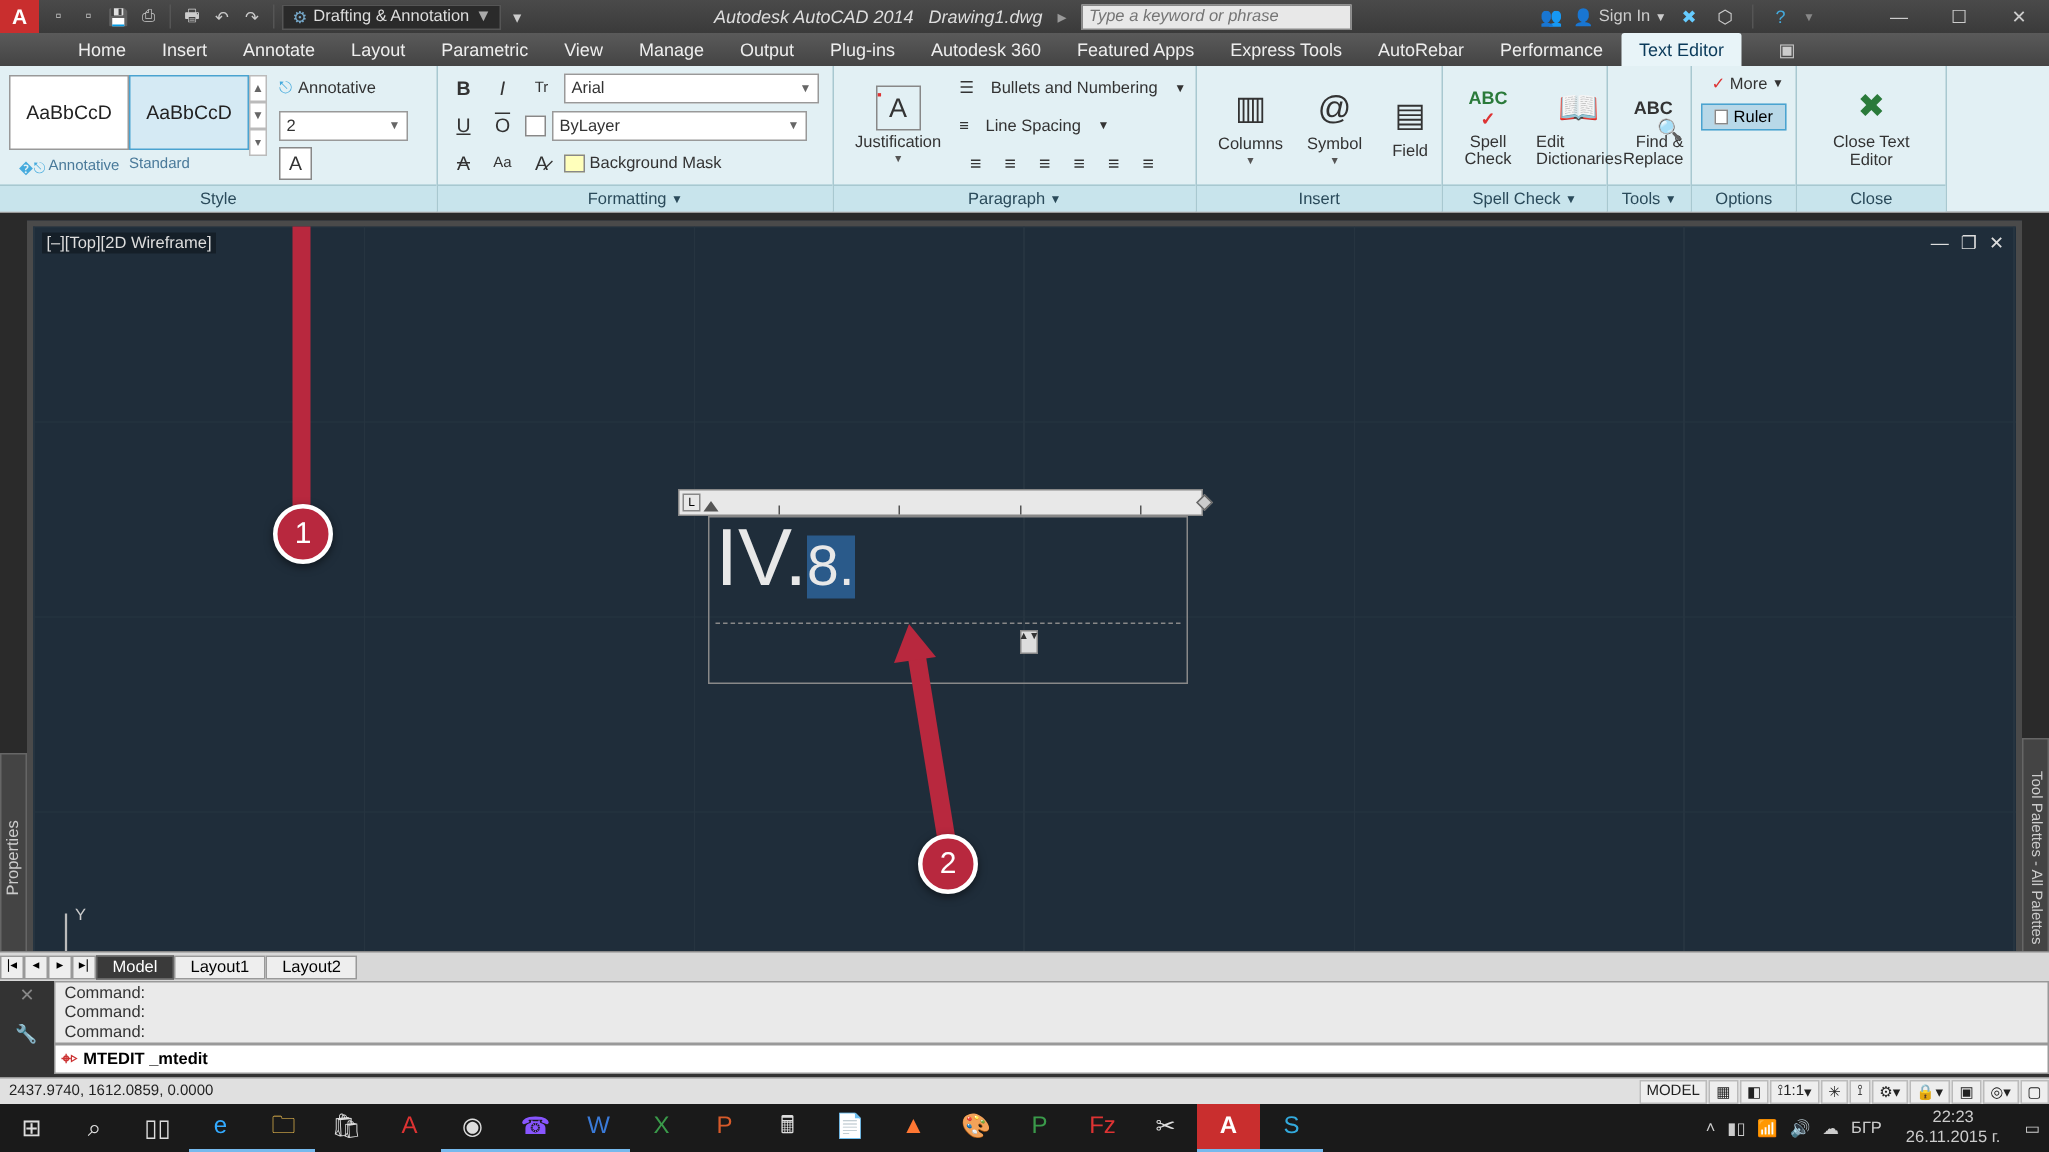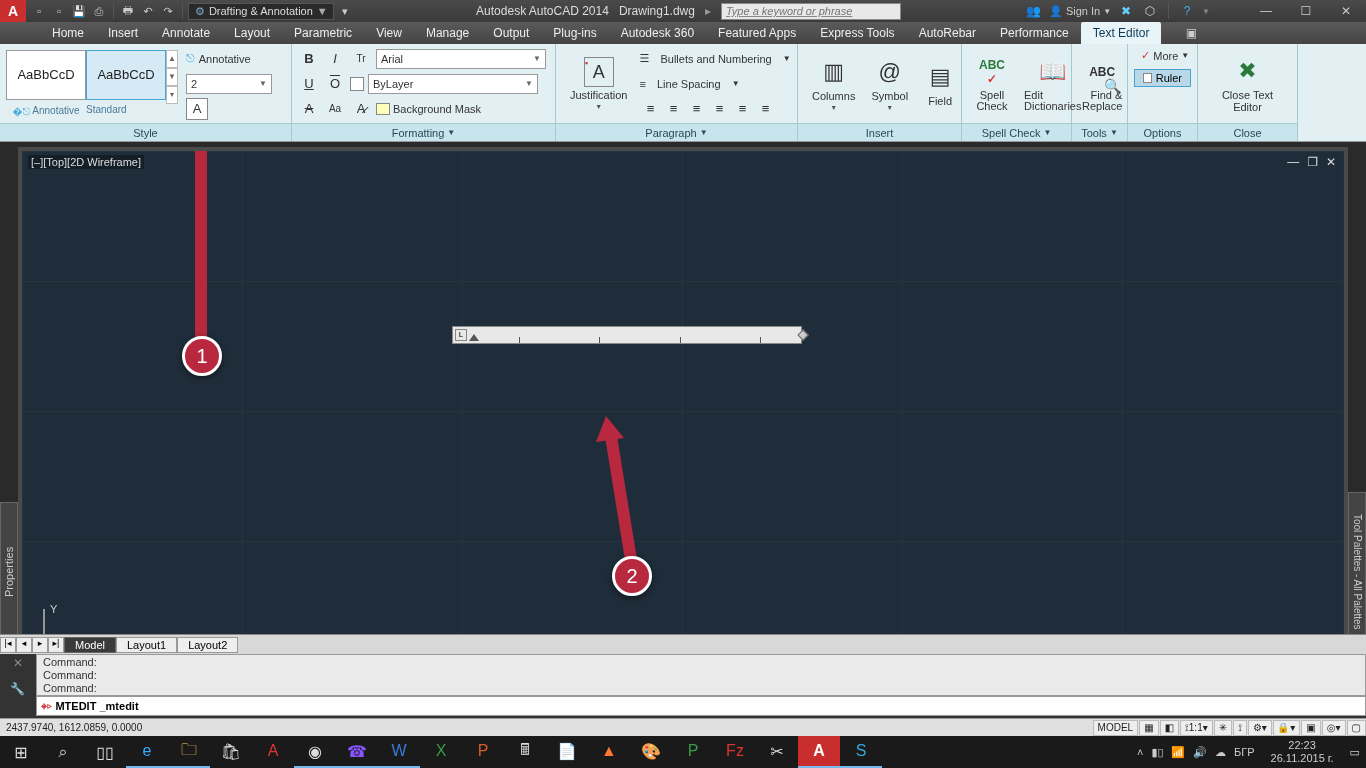--- a/index.html
+++ b/index.html
@@ -8,22 +8,22 @@
 
 .titlebar { height:22px; background:linear-gradient(#4a4a4a,#3a3a3a); display:flex; align-items:center; color:#ddd; }
 .titlebar .logo { width:26px; height:22px; background:#c92e2e; display:flex; align-items:center; justify-content:center; color:#fff; font-weight:bold; font-size:14px; }
 .titlebar .qat { display:flex; gap:2px; padding:0 4px; align-items:center; }
 .titlebar .qat-icon { width:18px; height:18px; display:flex; align-items:center; justify-content:center; color:#ccc; font-size:11px; }
 .titlebar .sep { width:1px; height:16px; background:#555; margin:0 3px; }
 .titlebar .workspace { background:#2a2a2a; border:1px solid #555; padding:1px 6px; display:flex; align-items:center; gap:4px; font-size:11px; }
 .titlebar .ws-icon { color:#7ac; }
 .titlebar .ws-drop { width:10px; text-align:center; color:#aaa; }
 .titlebar .center { flex:1; display:flex; align-items:center; justify-content:center; gap:10px; }
-.titlebar .app-title { color:#ddd; font-size:12px; }
-.titlebar .search { background:#e8e8e8; border:1px solid #888; width:180px; height:17px; padding:0 4px; font-size:11px; color:#888; font-style:italic;text-decoration:underline; }
+.titlebar .app-title { color:#ddd; font-size:12px;font-style:italic; }
+.titlebar .search { background:#e8e8e8; border:1px solid #888; width:180px; height:17px; padding:0 4px; font-size:11px; color:#888; font-style:italic; }
 .titlebar .right { display:flex; align-items:center; gap:6px; padding:0 6px; }
 .titlebar .right-icon { width:18px; height:18px; display:flex; align-items:center; justify-content:center; color:#ccc; font-size:12px; }
 .titlebar .signin { display:flex; align-items:center; gap:3px; color:#ccc; font-size:11px; }
 .titlebar .win-btn { width:40px; height:22px; display:flex; align-items:center; justify-content:center; color:#ccc; font-size:12px;}
 
 
 .menutabs { height:22px; background:linear-gradient(#5a5a5a,#444); display:flex; align-items:center; padding-left:40px; }
 .menutabs .tab { padding:0 12px; height:22px; display:flex; align-items:center; color:#eee; font-size:12px; cursor:pointer; }
 .menutabs .tab.active { background:#e8f4f8; color:#0a3a5a; border-radius:2px 2px 0 0; }
 .menutabs .minbtn { margin-left:20px; width:20px; color:#ccc; text-align:center; }
@@ -386,20 +386,27 @@
       <div style="width:6px;height:12px;border-left:5px solid transparent;border-right:5px solid transparent;border-bottom:7px solid #555"></div>
       <div style="flex:1;display:flex;justify-content:space-around;align-items:flex-end;height:100%">
         <div style="width:1px;height:6px;background:#555"></div>
           <div style="width:1px;height:6px;background:#555"></div>
           <div style="width:1px;height:6px;background:#555"></div>
           <div style="width:1px;height:6px;background:#555"></div>
       </div>
       <div class="mtext-diamond"></div>
     </div>
 
+    <div class="mtext-box" style="left:450px; top:193px; width:320px; height:112px">
+      <span class="mtext-text">
+        <span>IV.</span><span class="mtext-sel" style="font-size:38px">8.</span>
+      </span>
+      <div class="mtext-baseline"></div>
+      <div class="mtext-handle">▲▼</div>
+    </div>
 
     <svg style="position:absolute;left:159px;top:-80px;width:40px;height:290px;overflow:visible">
       <defs></defs>
       <line x1="20" y1="280" x2="20" y2="10" stroke="#b8283e" stroke-width="12"></line>
       <polygon points="20,0 6,24 34,24" fill="#b8283e"></polygon>
     </svg>
     <div class="anno-circle" style="left:160px; top:185px">1</div>
 
     <svg style="position:absolute;left:580px;top:265px;width:60px;height:160px;overflow:visible">
       <line x1="30" y1="150" x2="8" y2="14" stroke="#b8283e" stroke-width="12"></line>

